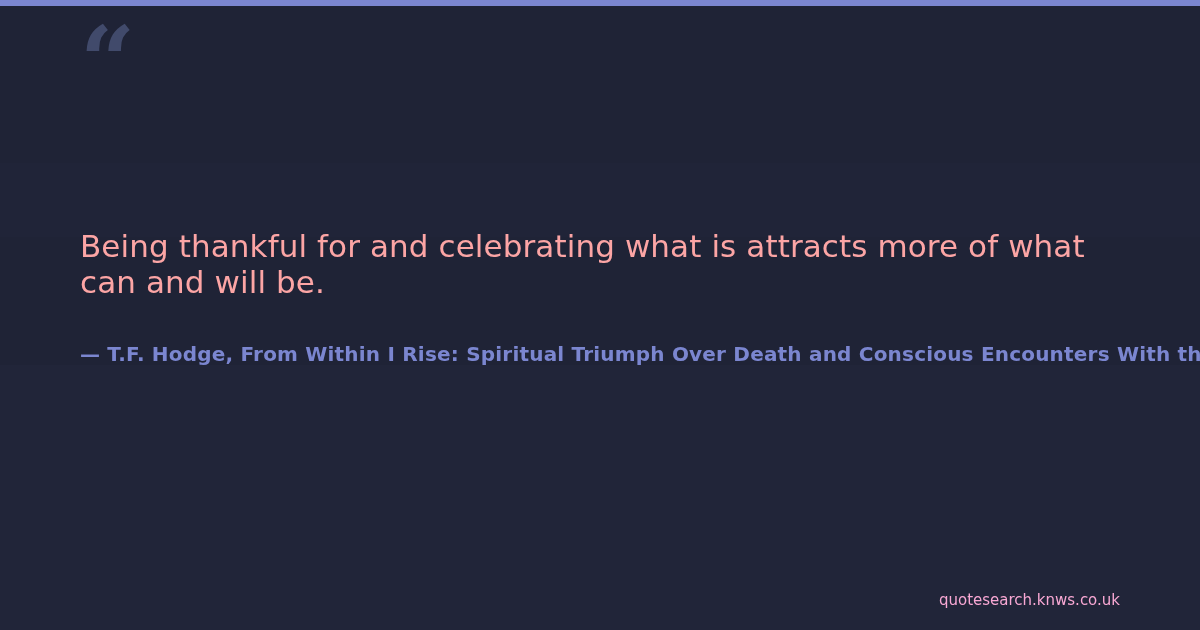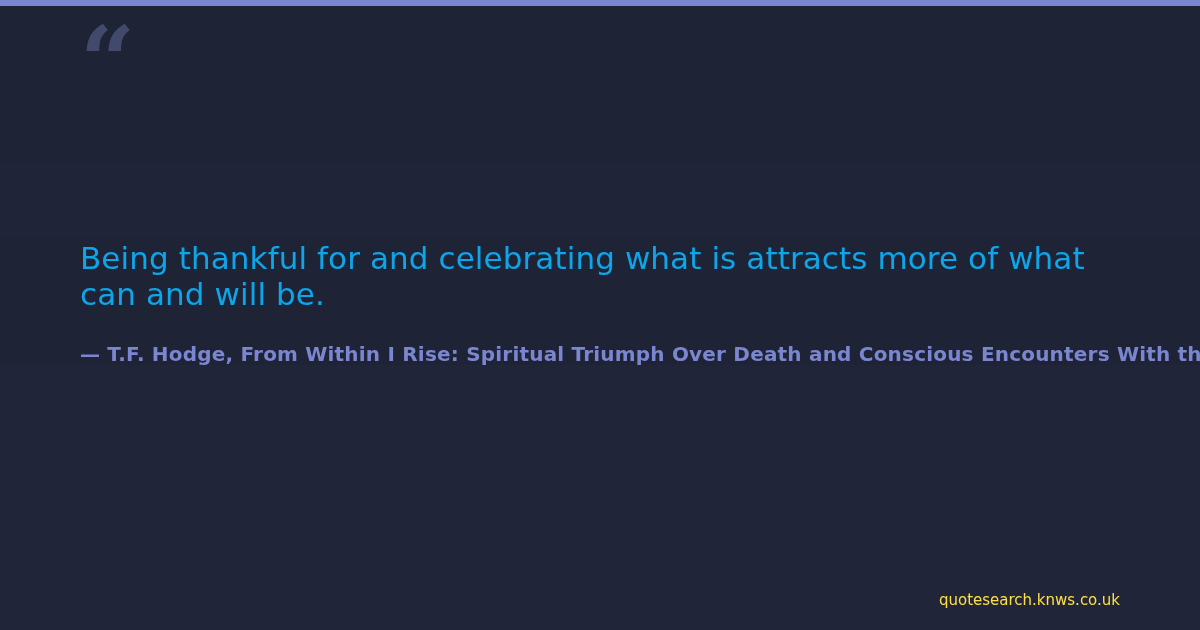--- a/index.html
+++ b/index.html
@@ -59,26 +59,26 @@
     line-height: 1;
     color: #414a6b;
     user-select: none;
     z-index: 4;
   }
 
   
   .quote-text {
     position: absolute;
     left: 80px;
-    top: 240px;
+    top: 228px;
     width: 1040px;
     font-size: 31px;
     line-height: 36px;
     font-weight: 400;
-    color: #0ea5e9;
+    color: #fca5a5;
     letter-spacing: 0.1px;
     z-index: 4;
   }
 
   
   .attribution {
     position: absolute;
     left: 80px;
     top: 340px;
     white-space: nowrap;
@@ -91,21 +91,21 @@
   }
 
   
   .watermark {
     position: absolute;
     right: 80px;
     top: 590px;
     font-size: 15px;
     line-height: 20px;
     font-weight: 400;
-    color: #fde047;
+    color: #f9a8d4;
     z-index: 4;
     text-align: center;
   }
 </style>
 </head>
 <body>
 
 <div class="quote-card">
 
   <div class="band band-a"></div>

